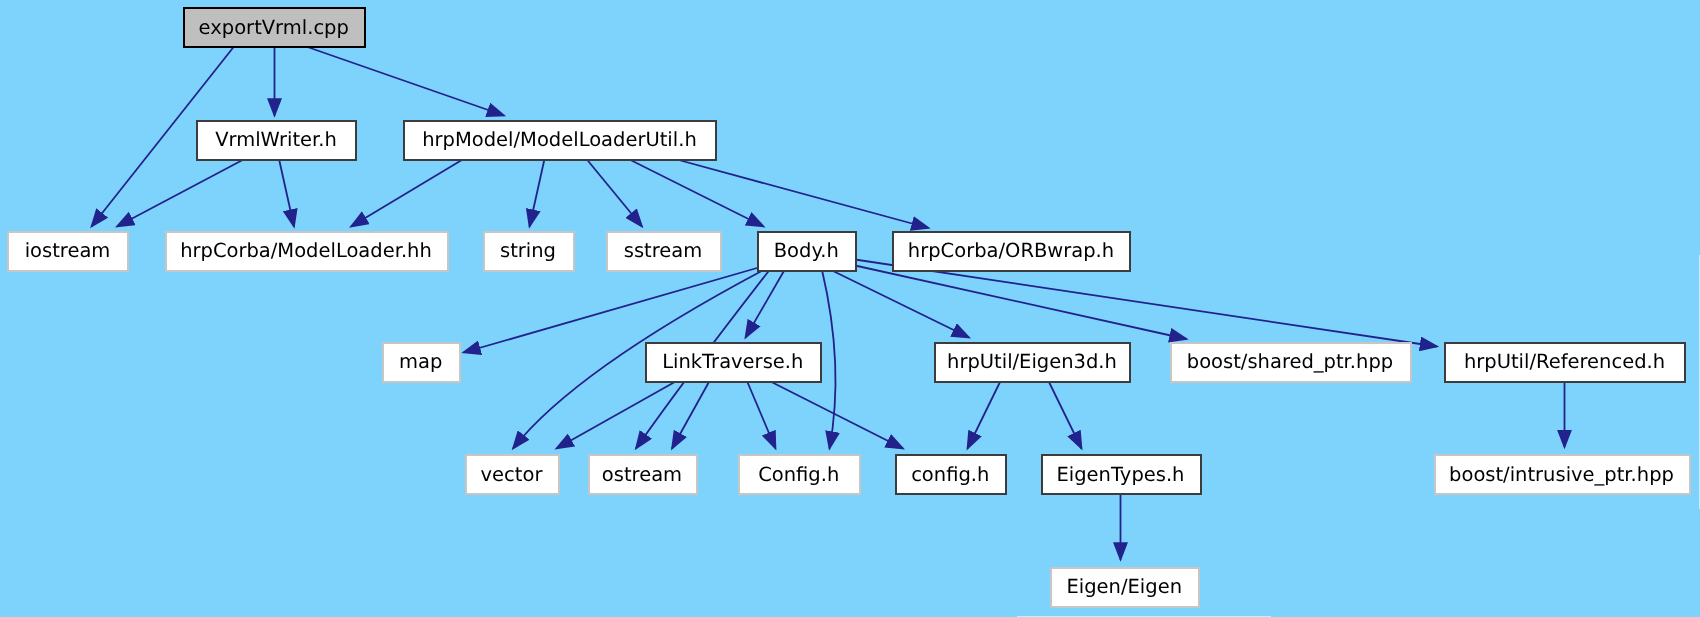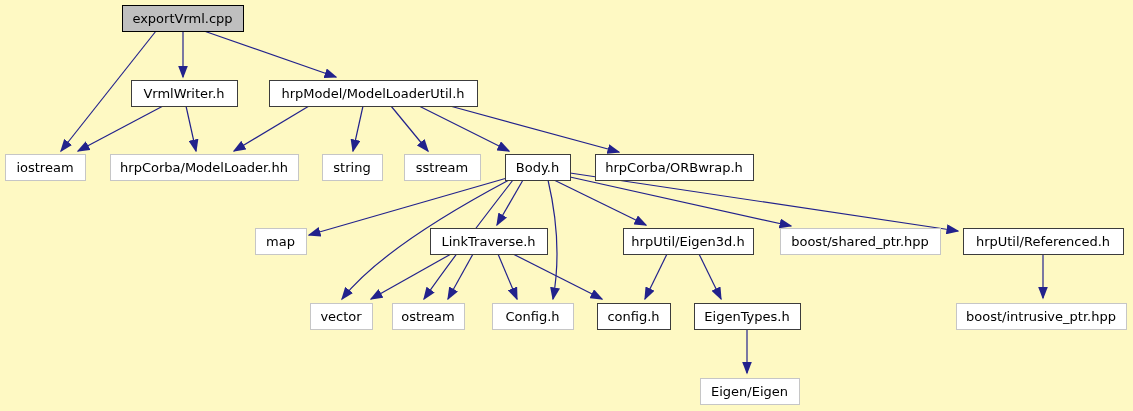--- a/index.html
+++ b/index.html
@@ -4,21 +4,21 @@
 <style>
   html, body {
     margin: 0;
     padding: 0;
     background: #ffffff;
   }
   .stage {
     position: relative;
     width: 1133px;
     height: 411px;
-    background: #fef9c3;
+    background: #7dd3fc;
     font-family: "DejaVu Sans", "Liberation Sans", sans-serif;
   }
   svg text {
     font-family: "DejaVu Sans", "Liberation Sans", sans-serif;
     font-size: 13px;
     fill: #000000;
   }
   svg .node-rect { shape-rendering: crispEdges; }
 </style>
 </head>

